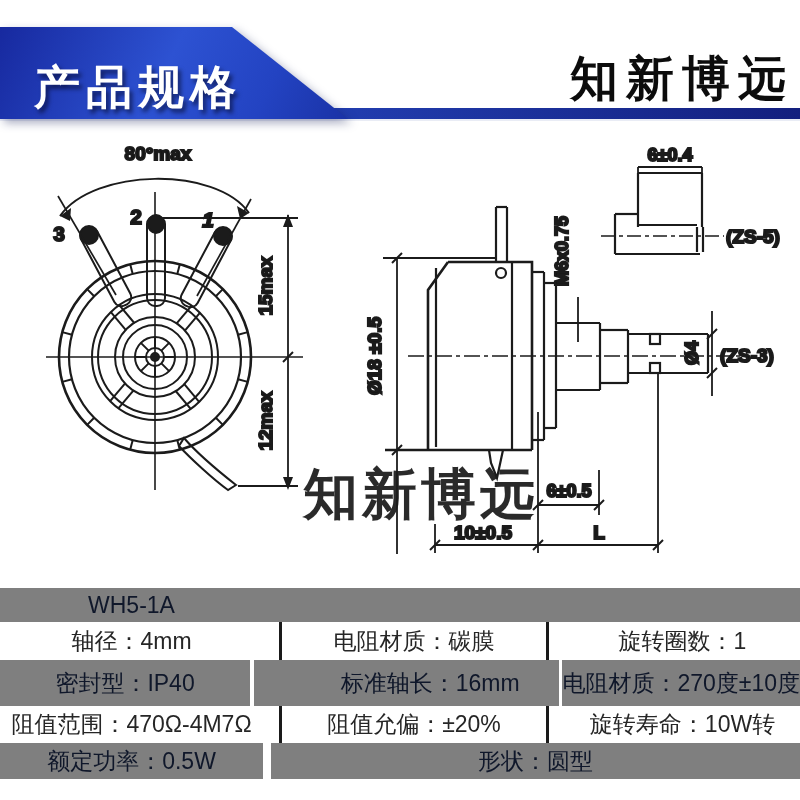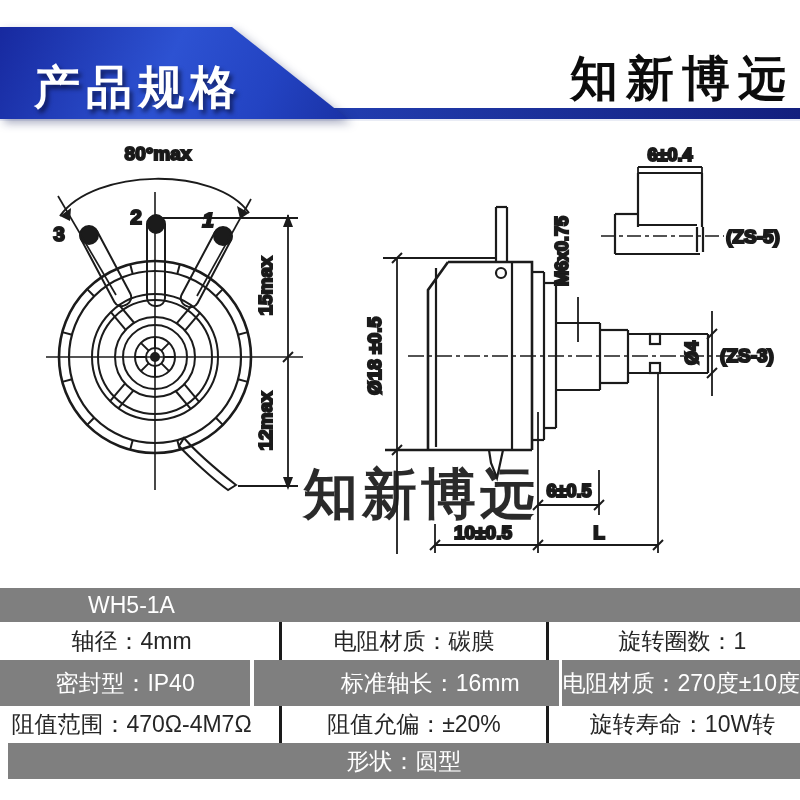--- a/index.html
+++ b/index.html
@@ -23,21 +23,21 @@
   svg.drawing{position:absolute;left:0;top:0;width:800px;height:800px;}
   svg.drawing text{font-family:"Liberation Sans",sans-serif;fill:#141414;}
   .dimtxt{font-size:19px;font-weight:bold;}
   .dimtxt-s{font-size:18px;font-weight:bold;}
   .pintxt{font-size:21px;font-weight:bold;}
   .wmark{font-size:55px;font-weight:bold;fill:#b9b9b9;opacity:.9;letter-spacing:4px;}
   
   .spec-table{position:absolute;left:0;top:588px;width:800px;font-size:23px;color:#262626;}
   .trow{display:flex;width:800px;}
   .trow .cell{display:flex;align-items:center;justify-content:center;white-space:nowrap;}
-  .gray-row{background:#7f7f7f;color:#ffffff;}
+  .gray-row{background:#7f7f7f;color:#0f172a;}
   .gray-row .gap{width:4px;background:#ffffff;}
   .white-row{background:#ffffff;gap:16px;}
   .white-row .vline{width:3px;background:#1a1a1a;}
   .c1{width:263px;} .c2{width:270px;margin-left:48px;} .c3{flex:1;}
   .c2w{width:232px;border-radius:14px;} .c3w{flex:1;}
 </style>
 </head>
 <body>
 
 <div class="page">
@@ -296,18 +296,19 @@
       <span class="cell c3">电阻材质：270度±10度</span>
     </div>
     <div class="trow white-row" style="height:37px">
       <span class="cell c1">阻值范围：470Ω-4M7Ω</span>
       <span class="vline"></span>
       <span class="cell c2w">阻值允偏：±20%</span>
       <span class="vline"></span>
       <span class="cell c3w">旋转寿命：10W转</span>
     </div>
     <div class="trow gray-row" style="height:36px">
+      <span class="cell c1">额定功率：0.5W</span>
       <span class="gap"></span>
       <span class="gap"></span>
       <span class="cell c3">形状：圆型</span>
     </div>
   </div>
 </div>
 
 </body></html>

